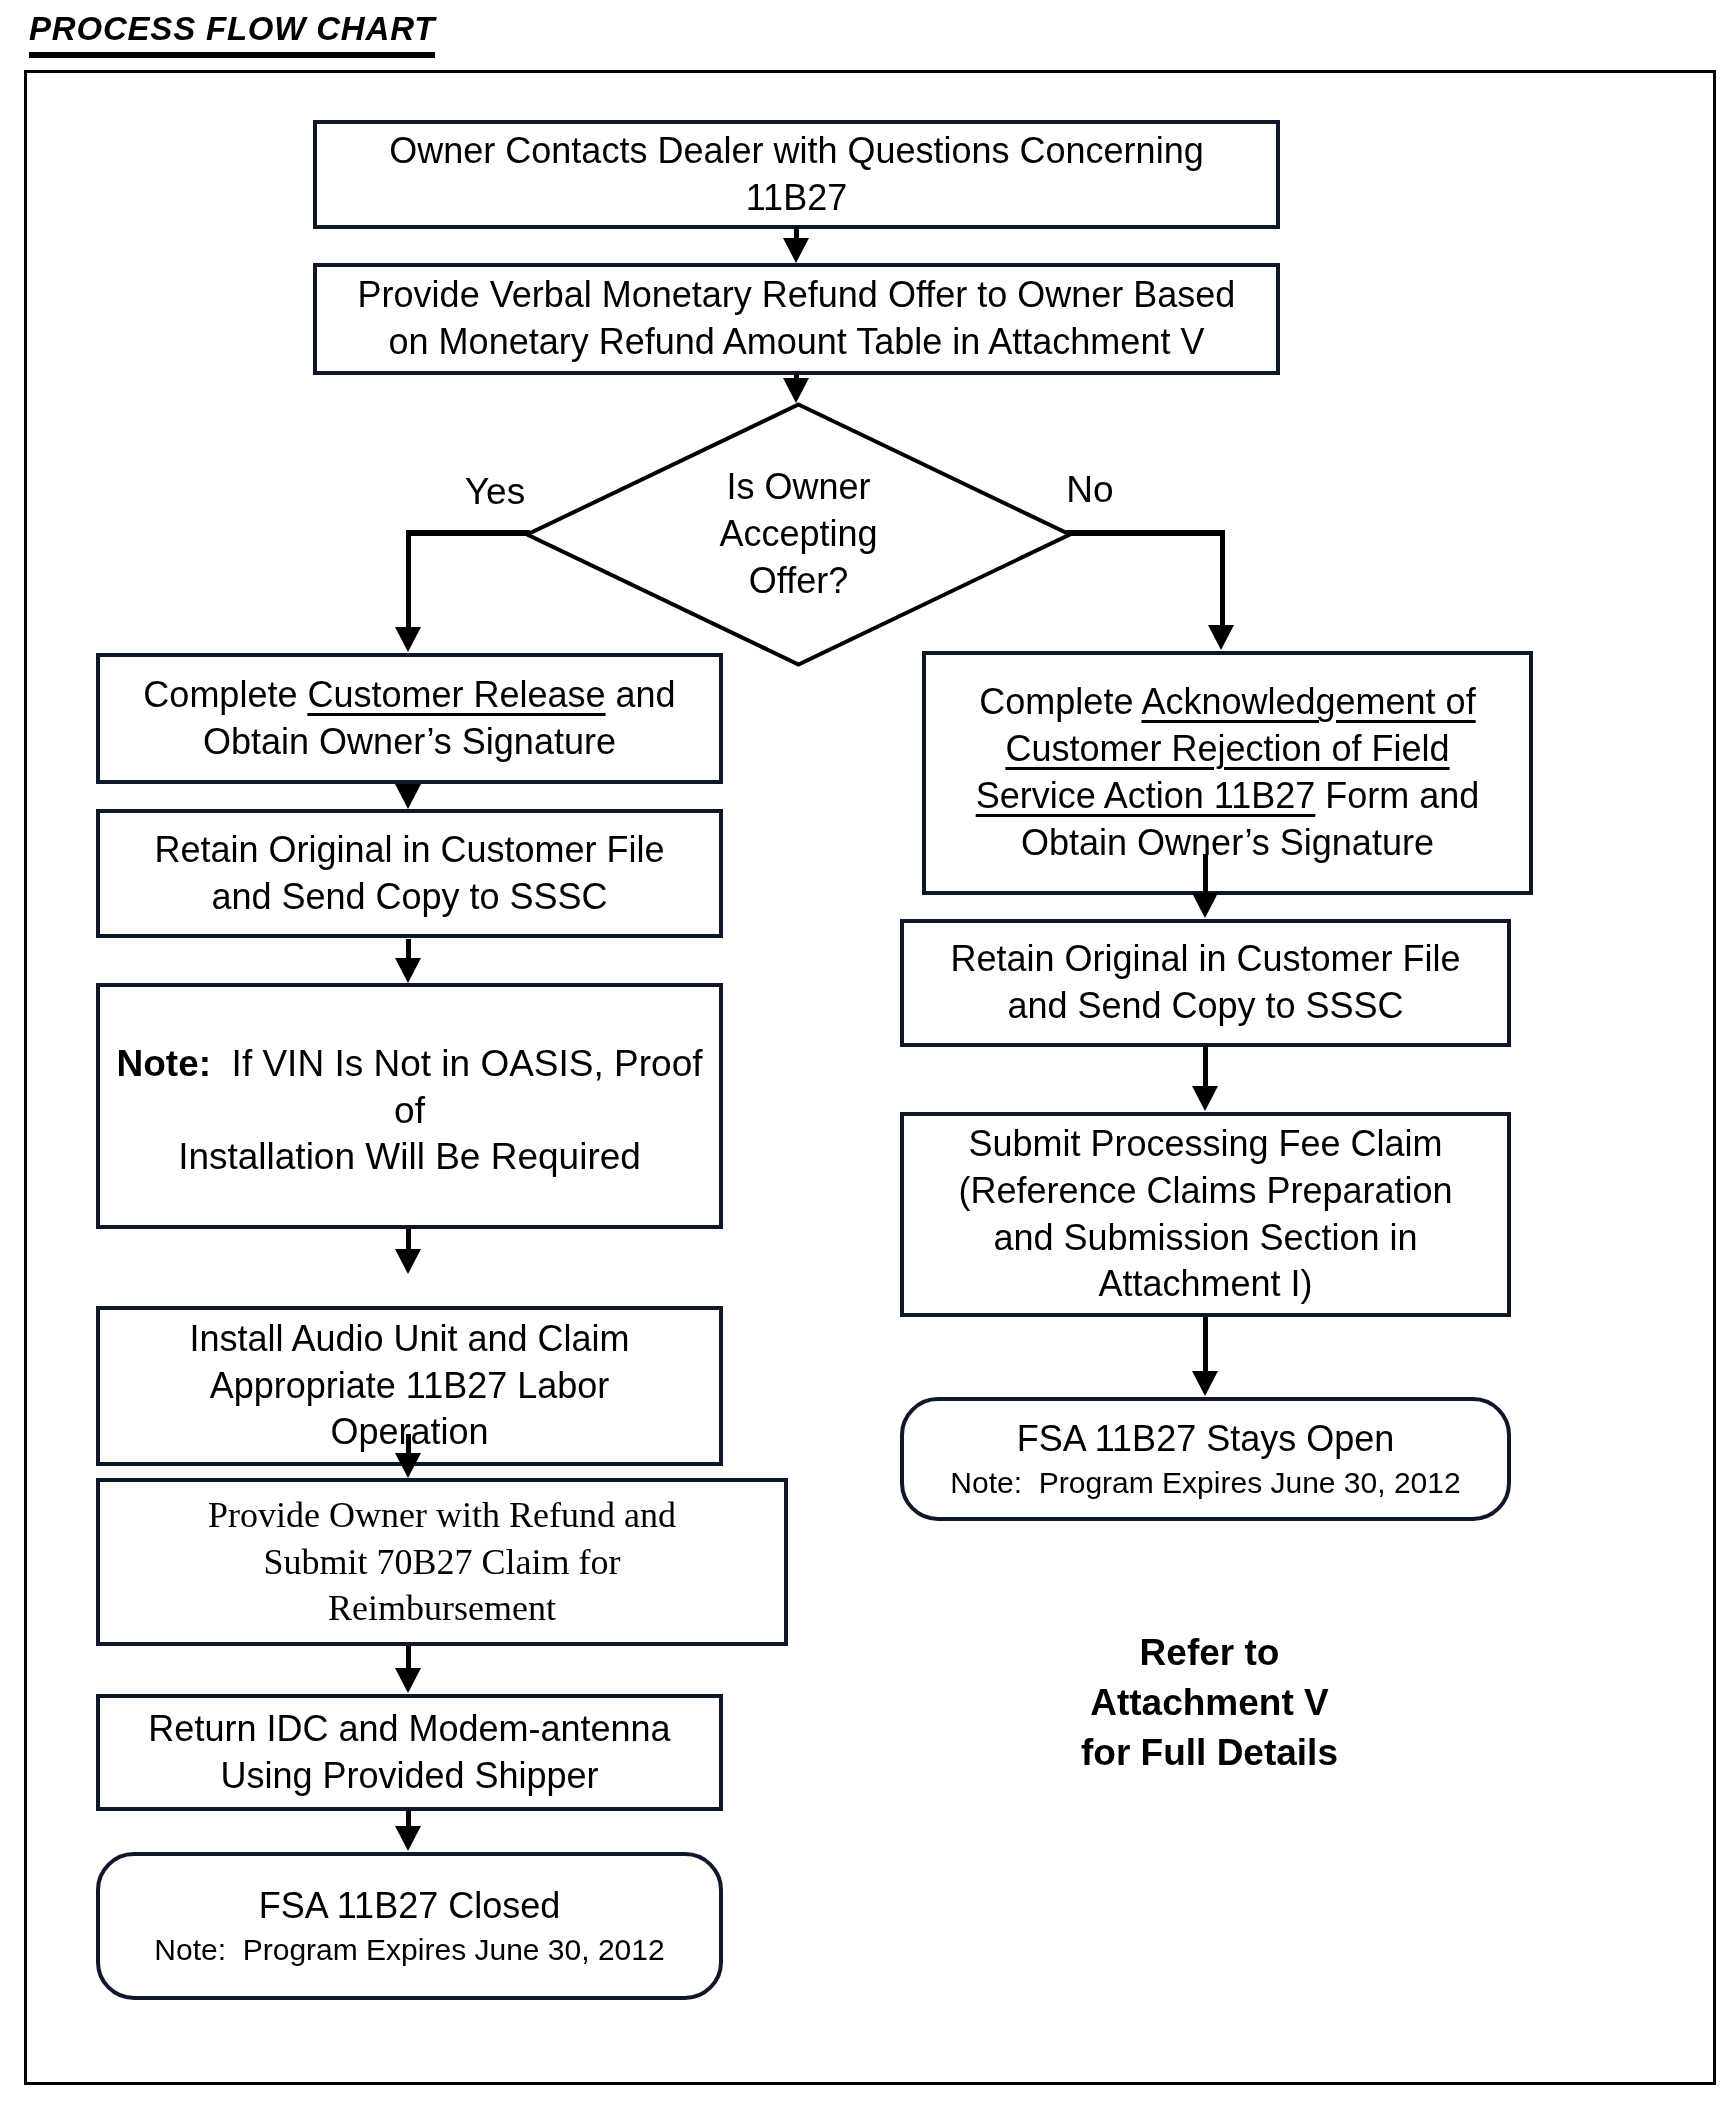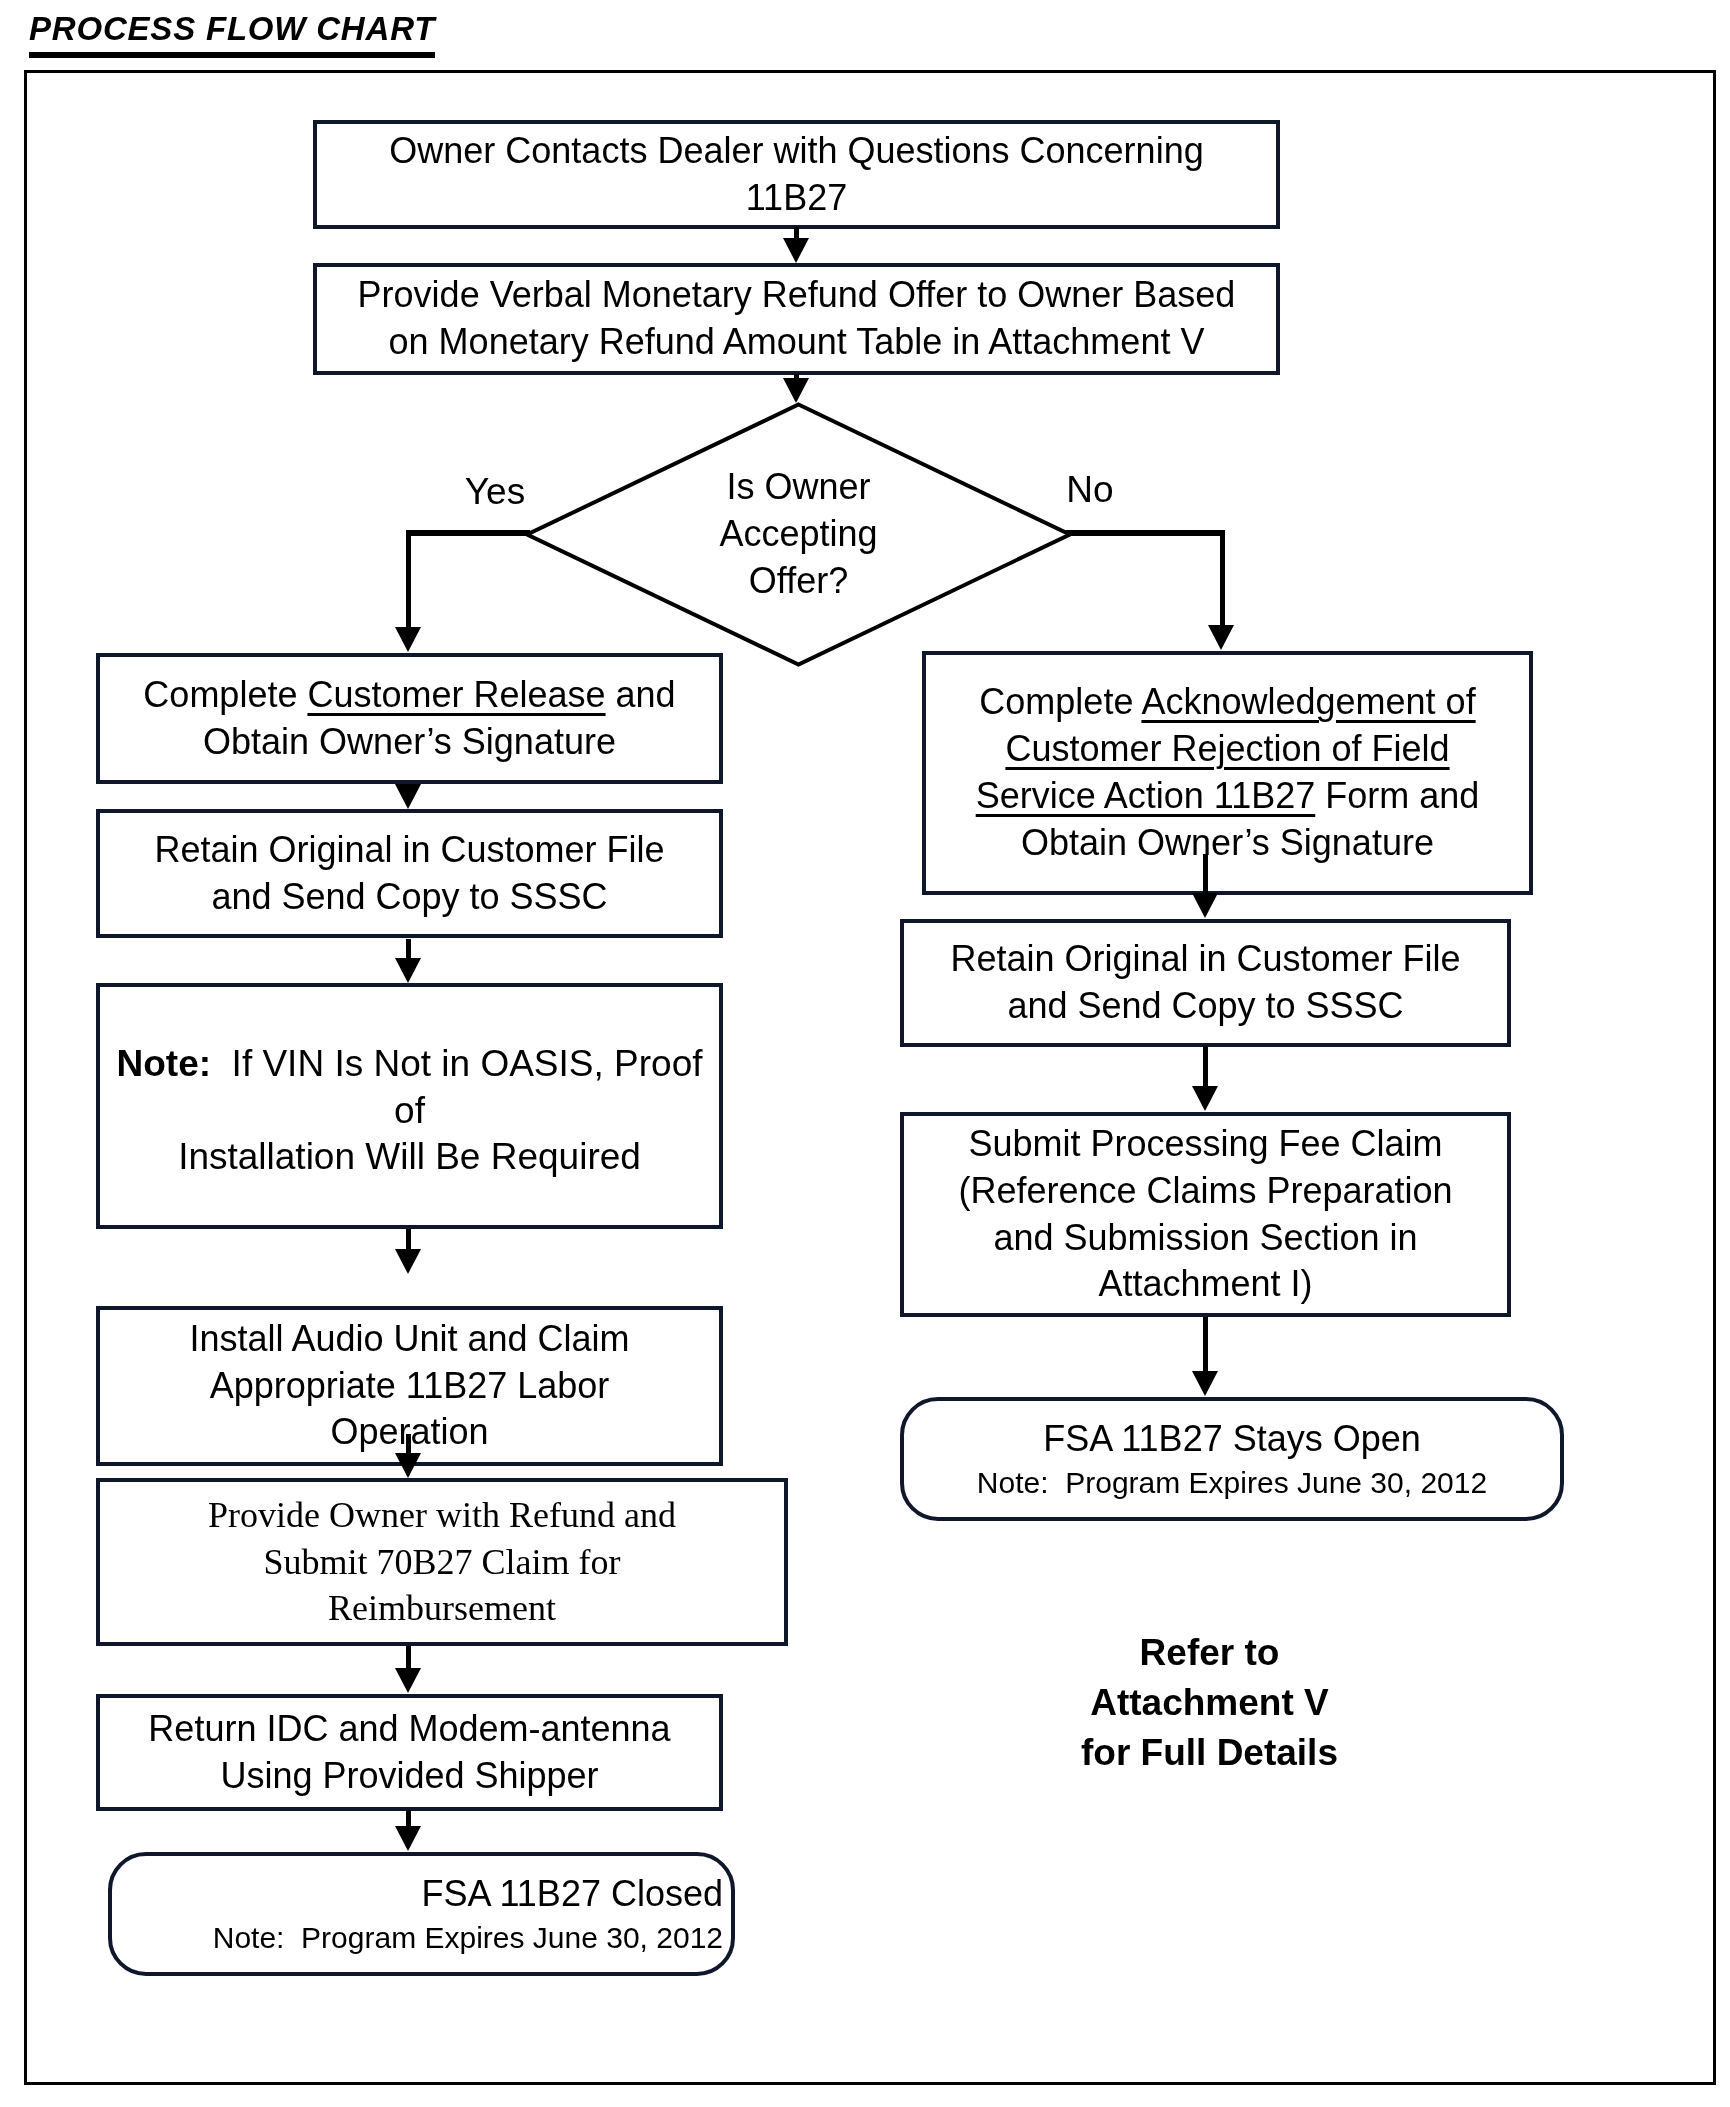--- a/index.html
+++ b/index.html
@@ -126,21 +126,21 @@
 
 <div class="vline" style="left:406px;top:1646px;height:27px;"></div>
 <div class="ahead" style="left:395px;top:1668px;"></div>
 
 <div class="box" style="left:96px;top:1694px;width:627px;height:117px;">Return IDC and Modem-antenna
 Using Provided Shipper</div>
 
 <div class="vline" style="left:406px;top:1810px;height:21px;"></div>
 <div class="ahead" style="left:395px;top:1826px;"></div>
 
-<div class="box rounded" style="left:108px;top:1852px;width:627px;height:124px;align-items:flex-end;">
+<div class="box rounded" style="left:96px;top:1852px;width:627px;height:148px;">
   <div>FSA 11B27 Closed</div>
   <div class="note-line">Note:&nbsp; Program Expires June 30, 2012</div>
 </div>
 
 <div class="box" style="left:922px;top:651px;width:611px;height:244px;">
   <div><span>Complete </span><span class="u">Acknowledgement of
 Customer Rejection of Field
 Service Action 11B27</span><span> Form and
 Obtain Owner’s Signature</span></div>
 </div>
@@ -155,21 +155,21 @@
 <div class="ahead" style="left:1192px;top:1086px;"></div>
 
 <div class="box" style="left:900px;top:1112px;width:611px;height:205px;">Submit Processing Fee Claim
 (Reference Claims Preparation
 and Submission Section in
 Attachment I)</div>
 
 <div class="vline" style="left:1203px;top:1317px;height:59px;"></div>
 <div class="ahead" style="left:1192px;top:1371px;"></div>
 
-<div class="box rounded" style="left:900px;top:1397px;width:664px;height:124px;">
+<div class="box rounded" style="left:900px;top:1397px;width:611px;height:124px;">
   <div>FSA 11B27 Stays Open</div>
   <div class="note-line">Note:&nbsp; Program Expires June 30, 2012</div>
 </div>
 
 <div class="refer">Refer to
 Attachment V
 for Full Details</div>
 
 
 </body></html>

